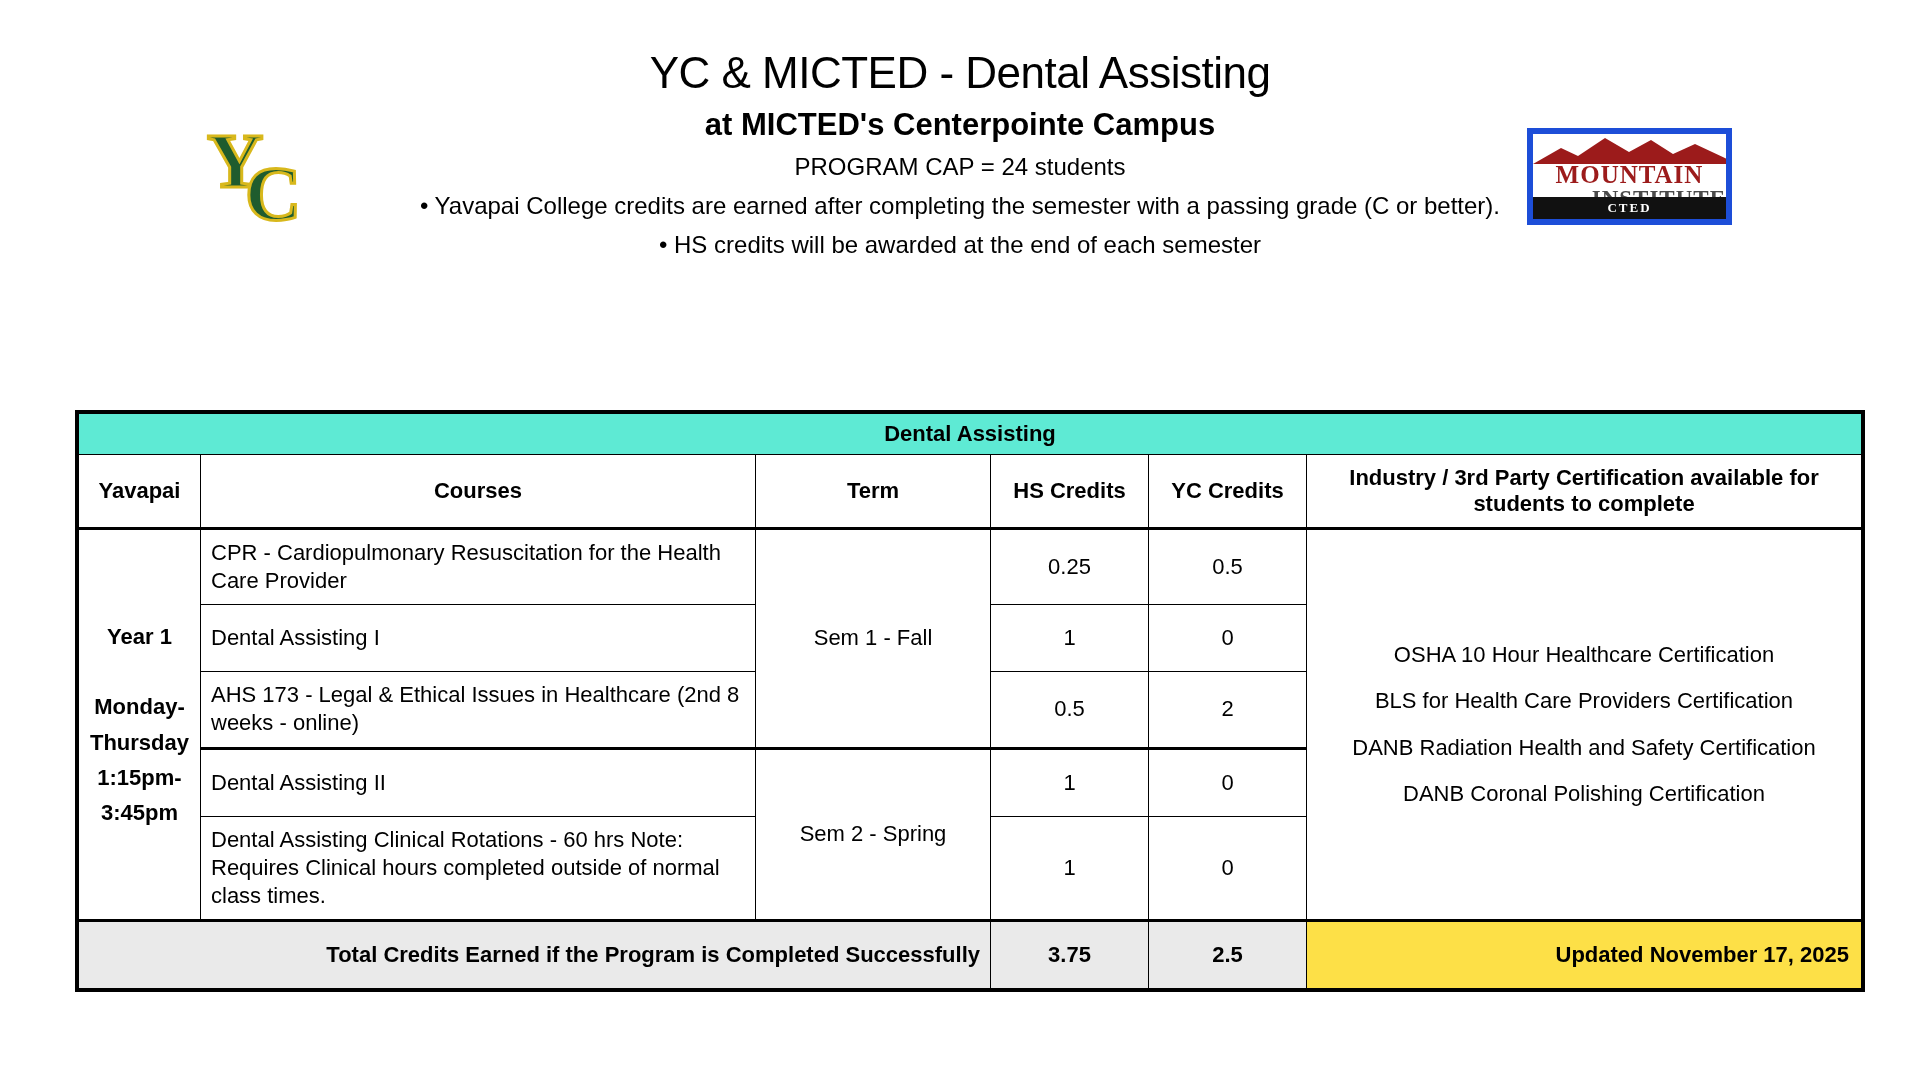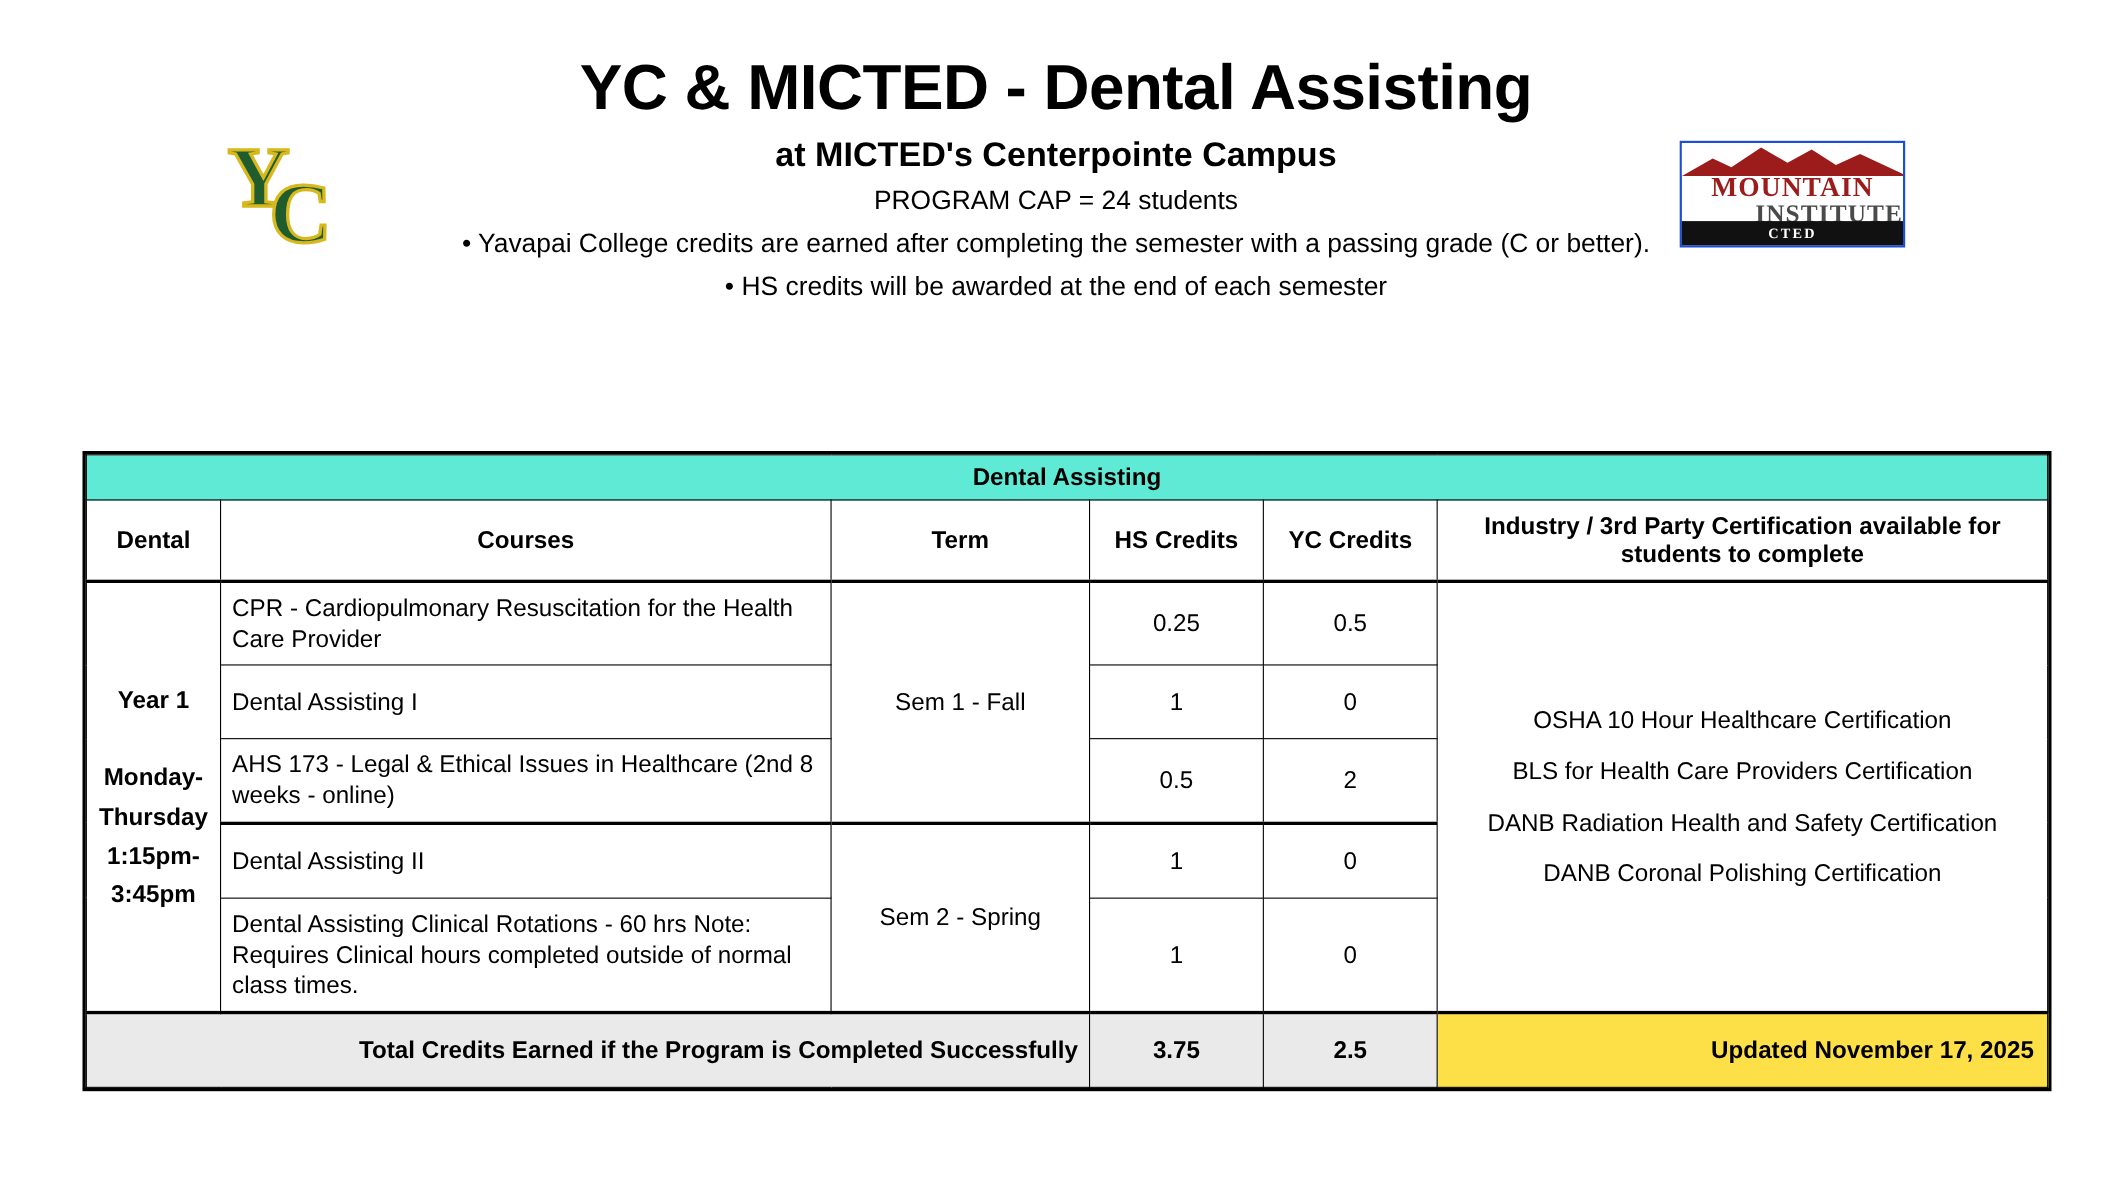--- a/index.html
+++ b/index.html
@@ -22,22 +22,22 @@
     height: 1070px;
   }
 
   
   .header {
     position: relative;
     padding-top: 48px;
     text-align: center;
   }
   .title {
-    font-size: 58px;
-    font-weight: bold;
+    font-size: 44px;
+    font-weight: normal;
     letter-spacing: -0.5px;
     line-height: 1.12;
   }
   .subtitle {
     font-size: 31px;
     font-weight: bold;
     margin-top: 10px;
   }
   .meta-line {
     font-size: 24px;
@@ -56,21 +56,21 @@
     top: 125px;
     width: 130px;
     height: 105px;
   }
   .micted-logo {
     position: absolute;
     right: 188px;
     top: 128px;
     width: 205px;
     height: 97px;
-    border: 2px solid #1d4ed8;
+    border: 6px solid #1d4ed8;
     background: #ffffff;
     box-sizing: border-box;
   }
   .micted-mountain {
     position: absolute;
     left: 0; right: 0; top: 0;
     height: 30px;
     background: #ffffff;
     overflow: hidden;
   }
@@ -225,21 +225,21 @@
         <col style="width:235px">
         <col style="width:158px">
         <col style="width:158px">
         <col>
       </colgroup>
       <tbody>
         <tr>
           <td class="banner" colspan="6">Dental Assisting</td>
         </tr>
         <tr>
-          <td class="colhead">Dental</td>
+          <td class="colhead">Yavapai</td>
           <td class="colhead">Courses</td>
           <td class="colhead">Term</td>
           <td class="colhead">HS Credits</td>
           <td class="colhead">YC Credits</td>
           <td class="colhead">Industry / 3rd Party Certification available for students to complete</td>
         </tr>
 
         <tr>
           <td class="cell-program thick-top" rowspan="5">
             <div>Year 1</div>

